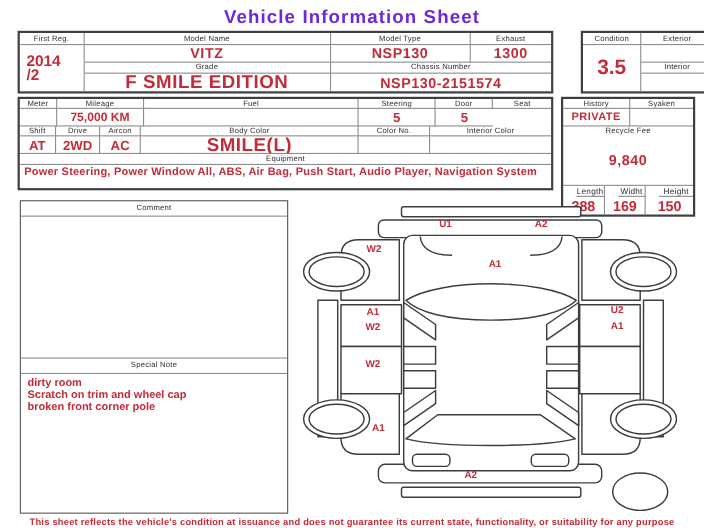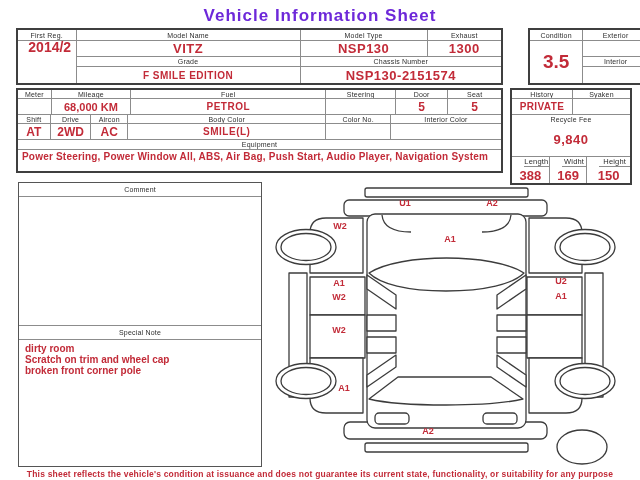--- a/index.html
+++ b/index.html
@@ -7,49 +7,49 @@
   .page{position:relative;width:640px;height:480px;background:#fff;overflow:hidden;
         font-family:"Liberation Sans", sans-serif;}
   .title{position:absolute;top:6px;left:0;width:100%;text-align:center;
          font-size:17px;font-weight:bold;color:#6d28d9;letter-spacing:1px;}
   .blk{position:absolute;border:2px solid var(--dk);box-sizing:border-box;background:#fff;}
   .cell{border-right:1px solid var(--md);border-bottom:1px solid var(--md);
         display:flex;align-items:center;justify-content:center;overflow:hidden;}
   .nr{border-right:none;} .nb{border-bottom:none;}
   .lab{font-size:7px;color:#2e2e2e;letter-spacing:.2px;}
   .val{color:var(--red);font-weight:bold;}
-  .v16{font-size:13px;letter-spacing:.5px;} .v15{font-size:10px;letter-spacing:.5px;}
+  .v16{font-size:13px;letter-spacing:.5px;} .v15{font-size:17px;letter-spacing:.5px;}
   .v13{font-size:13px;} .v12{font-size:12px;} .v11{font-size:11px;}
   .v10{font-size:10px;letter-spacing:.4px;} .v19{font-size:19px;}
 
   
   .b1{left:16px;top:28px;width:487px;height:57px;display:grid;
       grid-template-columns:59fr 226fr 128fr 74fr;grid-template-rows:12fr 17fr 11fr 17fr;}
   .a-frl{grid-area:1/1} .a-mnl{grid-area:1/2} .a-mtl{grid-area:1/3} .a-exl{grid-area:1/4}
-  .a-frv{grid-area:2/1/5/2;flex-direction:row;align-items:flex-start;
+  .a-frv{grid-area:2/1/5/2;flex-direction:column;align-items:flex-start;
          padding-left:6px;font-size:14px;line-height:13px;}
   .a-mnv{grid-area:2/2} .a-mtv{grid-area:2/3} .a-exv{grid-area:2/4}
   .a-grl{grid-area:3/2} .a-chl{grid-area:3/3/4/5} .a-grv{grid-area:4/2} .a-chv{grid-area:4/3/5/5}
 
   
   .b1r{left:528px;top:28px;width:122px;height:57px;display:grid;
        grid-template-columns:55fr 67fr;grid-template-rows:12fr 17fr 11fr 17fr;}
   .a-col{grid-area:1/1} .a-exl2{grid-area:1/2} .a-cov{grid-area:2/1/5/2}
   .a-exv2{grid-area:2/2} .a-inl{grid-area:3/2} .a-inv{grid-area:4/2}
 
   
   .b2{left:16px;top:88px;width:487px;height:85px;display:flex;flex-direction:column;}
   .gA{display:grid;grid-template-columns:34fr 80fr 197fr 70fr 53fr 53fr;grid-template-rows:9px 16px;}
   .gB{display:grid;grid-template-columns:33fr 41fr 37fr 200fr 65fr 111fr;grid-template-rows:9px 16px;}
   .eqh{height:9px;border-bottom:1px solid var(--md);display:flex;align-items:center;justify-content:center;}
   .eqt{flex:1;padding:1px 3px 0 4px;font-size:10px;line-height:11px;color:var(--red);
        font-weight:bold;text-align:left;word-break:break-all;letter-spacing:.2px;}
 
   
-  .b2r{left:510px;top:88px;width:122px;height:97px;display:flex;flex-direction:column;}
+  .b2r{left:510px;top:88px;width:122px;height:109px;display:flex;flex-direction:column;}
   .gH{display:grid;grid-template-columns:63fr 59fr;grid-template-rows:9px 16px;}
   .rl{height:8px;display:flex;align-items:center;justify-content:center;}
   .rv{flex:1;display:flex;align-items:center;justify-content:center;border-bottom:1px solid var(--md);}
   .gL{display:grid;grid-template-columns:39fr 39fr 44fr;grid-template-rows:10px 16px;}
   .gL .lab{font-size:7.5px;margin-left:12px;}
 
   
   .cbox{left:18px;top:182px;width:244px;height:285px;border:1.5px solid #555;display:flex;flex-direction:column;}
   .ch{height:13px;border-bottom:1px solid var(--md);display:flex;align-items:center;justify-content:center;}
   .cb{height:128px;}
@@ -103,22 +103,21 @@
 
   <div class="blk b2">
     <div class="gA">
       <div class="cell lab">Meter</div>
       <div class="cell lab">Mileage</div>
       <div class="cell lab">Fuel</div>
       <div class="cell lab">Steering</div>
       <div class="cell lab">Door</div>
       <div class="cell lab nr">Seat</div>
       <div class="cell val v12"></div>
-      <div class="cell val v11">68,000 KM</div>
-      <div class="cell val v15">PETROL</div>
+      <div class="cell val v11">75,000 KM</div>
       <div class="cell val v12"></div>
       <div class="cell val v12">5</div>
       <div class="cell val v12 nr">5</div>
     </div>
     <div class="gB">
       <div class="cell lab">Shift</div>
       <div class="cell lab">Drive</div>
       <div class="cell lab">Aircon</div>
       <div class="cell lab">Body Color</div>
       <div class="cell lab">Color No.</div>

